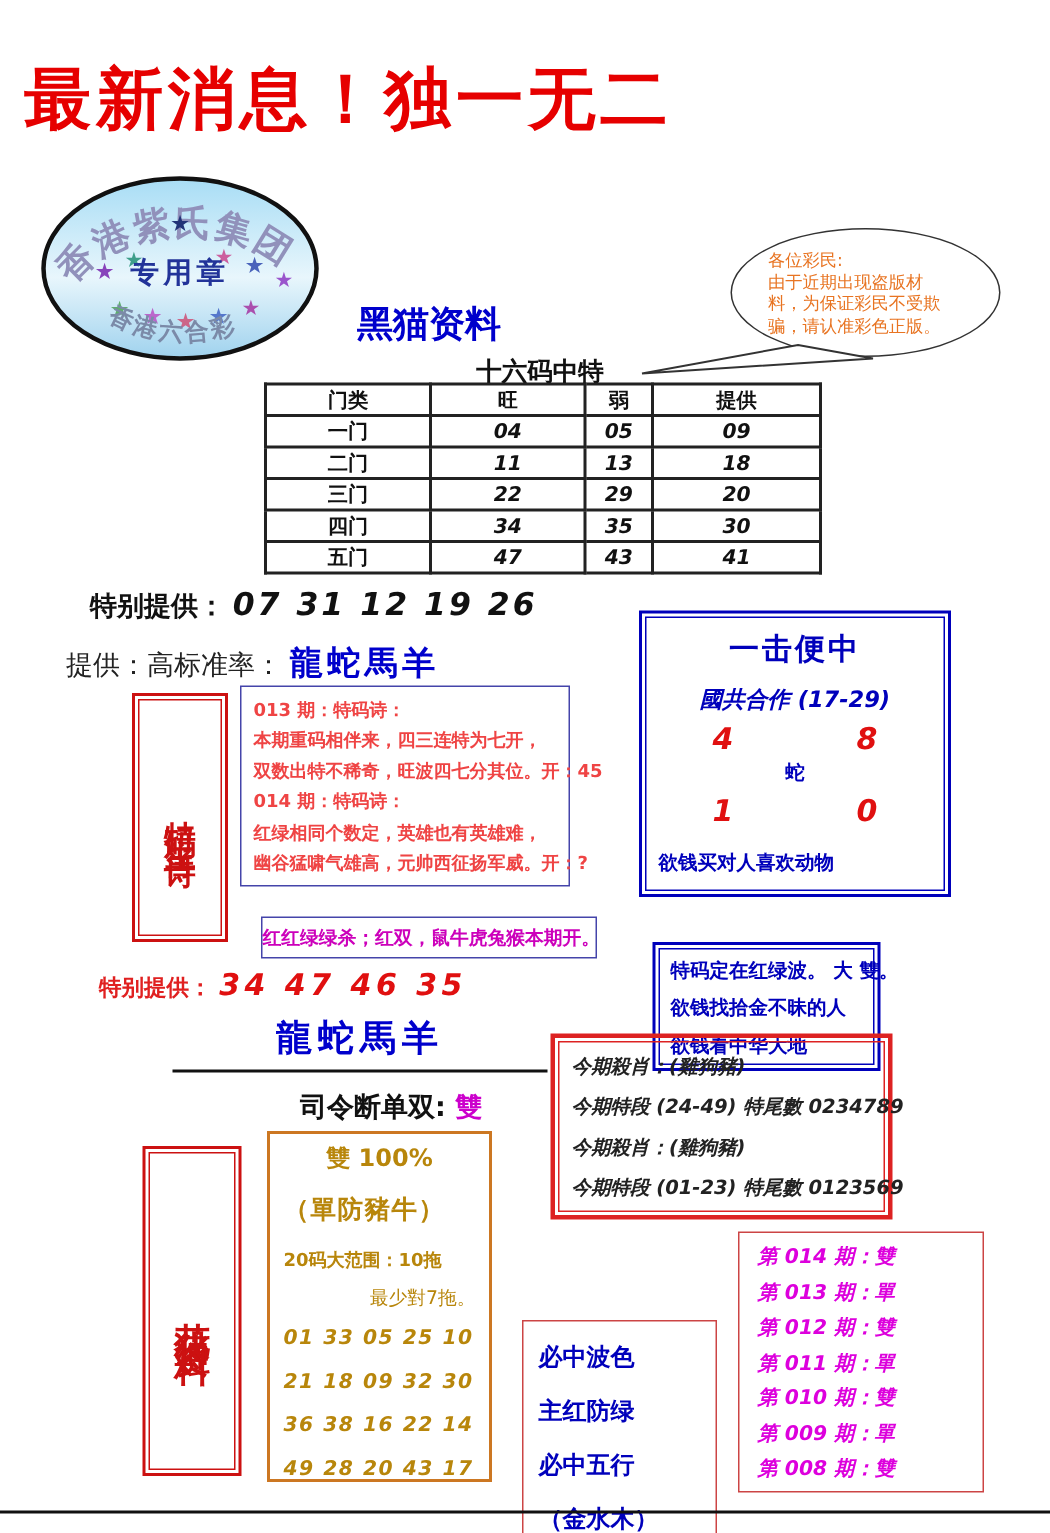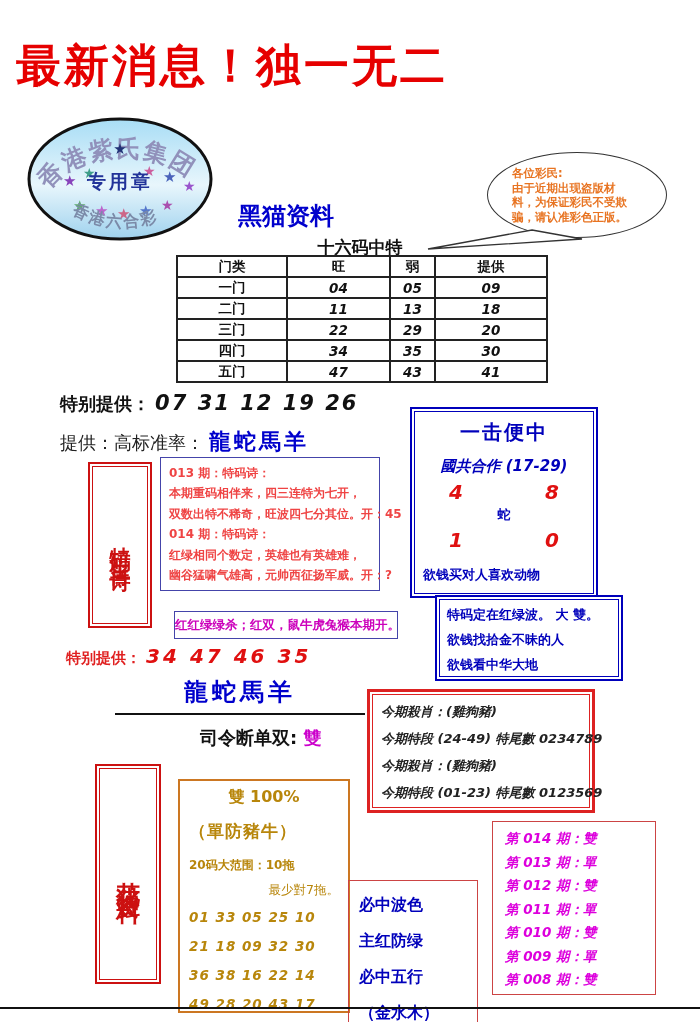--- a/index.html
+++ b/index.html
@@ -20,39 +20,39 @@
              font-size:30px; font-weight:bold; font-style:italic; color:#0000cc; }
   .brand   { top:200px; left:238px; width:220px; 
              font-size:24px; font-weight:bold; color:#0000cc; }
   .tbltitle{ top:236px; left:250px; width:220px; text-align:center;
              font-size:17px; font-weight:bold; color:#111; }
 
   .bubble {
     top:152px; left:487px; width:180px; height:86px;
     border:1.5px solid #333; border-radius:50%; background:#fff;
     padding:13px 14px 0 24px;
-    font-size:11.5px; font-weight:bold; color:#e87422; line-height:14.5px;
+    font-size:11.5px; font-weight:normal; color:#e87422; line-height:14.5px;
   }
   .tailsvg { top:224px; left:420px; width:260px; height:40px; }
 
   table.maintbl { top:255px; left:176px; position:absolute;
     border-collapse:collapse; table-layout:fixed; }
   table.maintbl th, table.maintbl td {
     border:2px solid #222; height:21px; text-align:center; vertical-align:middle;
     font-size:13.5px; color:#111; padding:0 2px;
   }
   table.maintbl th { font-weight:bold; }
   td.catcell { font-weight:bold; }
   td.numcell { font-weight:bold; font-style:italic; font-size:14px; }
 
   .sp1 { top:391px; left:60px; white-space:nowrap; }
   .sp1 .lbl { font-size:18px; font-weight:bold; color:#111; }
   .sp1 .num { font-size:21px; font-weight:bold; font-style:italic; color:#111; letter-spacing:2px; }
 
-  .provide { top:427px; left:60px; white-space:nowrap; }
+  .provide { top:427px; left:44px; white-space:nowrap; }
   .provide .lbl { font-size:18px; color:#222; }
   .provide .zod { font-size:22px; font-weight:bold; color:#0000cc; letter-spacing:3px; }
 
   .dblred  { border:2px solid #cc1111; padding:2px; background:#fff; }
   .dblred > .inner { border:1px solid #cc1111; width:100%; height:100%;
     display:flex; align-items:center; justify-content:center; }
   .vtext { writing-mode:vertical-rl; text-orientation:upright;
     font-weight:bold; color:#cc1111; letter-spacing:6px; }
 
   .scbox  { top:462px; left:88px;  width:64px; height:166px; }
@@ -61,51 +61,51 @@
   .hmbox .vtext { font-size:24px; }
 
   .poem { top:457px; left:160px; width:220px; height:134px;
     border:1px solid #4444aa; padding:5px 8px;
     font-size:12px; font-weight:bold; color:#ef4444; line-height:20.4px;
     white-space:nowrap; }
 
   .dblblue { border:2px solid #0000bb; padding:2px; background:#fff; }
   .dblblue > .inner { border:1px solid #0000bb; width:100%; height:100%; }
 
-  .hitbox  { top:407px; left:410px; width:188px; height:191px; }
+  .hitbox  { top:407px; left:426px; width:208px; height:191px; }
   .hitbox .htitle { text-align:center; font-size:20px; font-weight:bold; color:#0000bb;
                     margin-top:7px; letter-spacing:2px; }
   .hitbox .coop   { text-align:center; font-size:15px; font-weight:bold; font-style:italic;
                     color:#0000bb; margin-top:11px; }
   .hitbox .numrow { display:flex; justify-content:space-between; width:110px; margin:4px auto 0;
                     font-size:20px; font-weight:bold; font-style:italic; color:#e01010; }
   .hitbox .snake  { text-align:center; font-size:13px; font-weight:bold; color:#0000bb; margin-top:2px; }
   .hitbox .hfoot  { font-size:13px; font-weight:bold; color:#0000bb; margin:14px 0 0 8px; }
 
-  .hintbox { top:595px; left:435px; width:188px; height:86px; }
+  .hintbox { top:628px; left:435px; width:152px; height:86px; }
   .hintbox .inner { padding:2px 7px; font-size:13px; font-weight:bold; color:#0000bb; line-height:25px;
                     white-space:nowrap; }
 
   .killbox { top:611px; left:174px; width:224px; height:28px;
     border:1px solid #4444aa; text-align:center; line-height:26px;
     font-size:12.5px; font-weight:bold; color:#cc00bb; white-space:nowrap; }
 
   .sp2 { top:644px; left:66px; white-space:nowrap; }
   .sp2 .lbl { font-size:15px; font-weight:bold; color:#e02020; }
   .sp2 .num { font-size:20px; font-weight:bold; font-style:italic; color:#e01010; letter-spacing:3px; }
 
   .zod2 { top:676px; left:115px; width:250px; text-align:center;
     font-size:24px; font-weight:bold; color:#0000cc; letter-spacing:4px;
     border-bottom:2.5px solid #111; padding-bottom:5px; }
 
   .cmd { top:726px; left:200px; white-space:nowrap; font-size:18px; font-weight:bold; }
   .cmd .lbl { color:#111; }
   .cmd .val { color:#cc00cc; }
 
-  .orangebox { top:779px; left:178px; width:172px; height:234px;
+  .orangebox { top:754px; left:178px; width:150px; height:234px;
     border:2px solid #cc7722; color:#b8860b; padding:6px 9px; }
   .orangebox .l1 { text-align:center; font-size:16px; font-weight:bold; }
   .orangebox .l2 { font-size:17px; font-weight:bold; margin-top:12px; letter-spacing:1px; }
   .orangebox .l3 { font-size:12px; font-weight:bold; margin-top:14px; }
   .orangebox .l4 { font-size:12.5px; font-weight:normal; margin-top:8px;text-align:right; }
   .orangebox .nums { font-size:13.5px; font-weight:bold; font-style:italic; line-height:29px;
     letter-spacing:1px; margin-top:4px; }
 
   .killinfo { top:689px; left:367px; width:228px; height:124px;
     border:3px solid #dd2222; padding:2px; }

